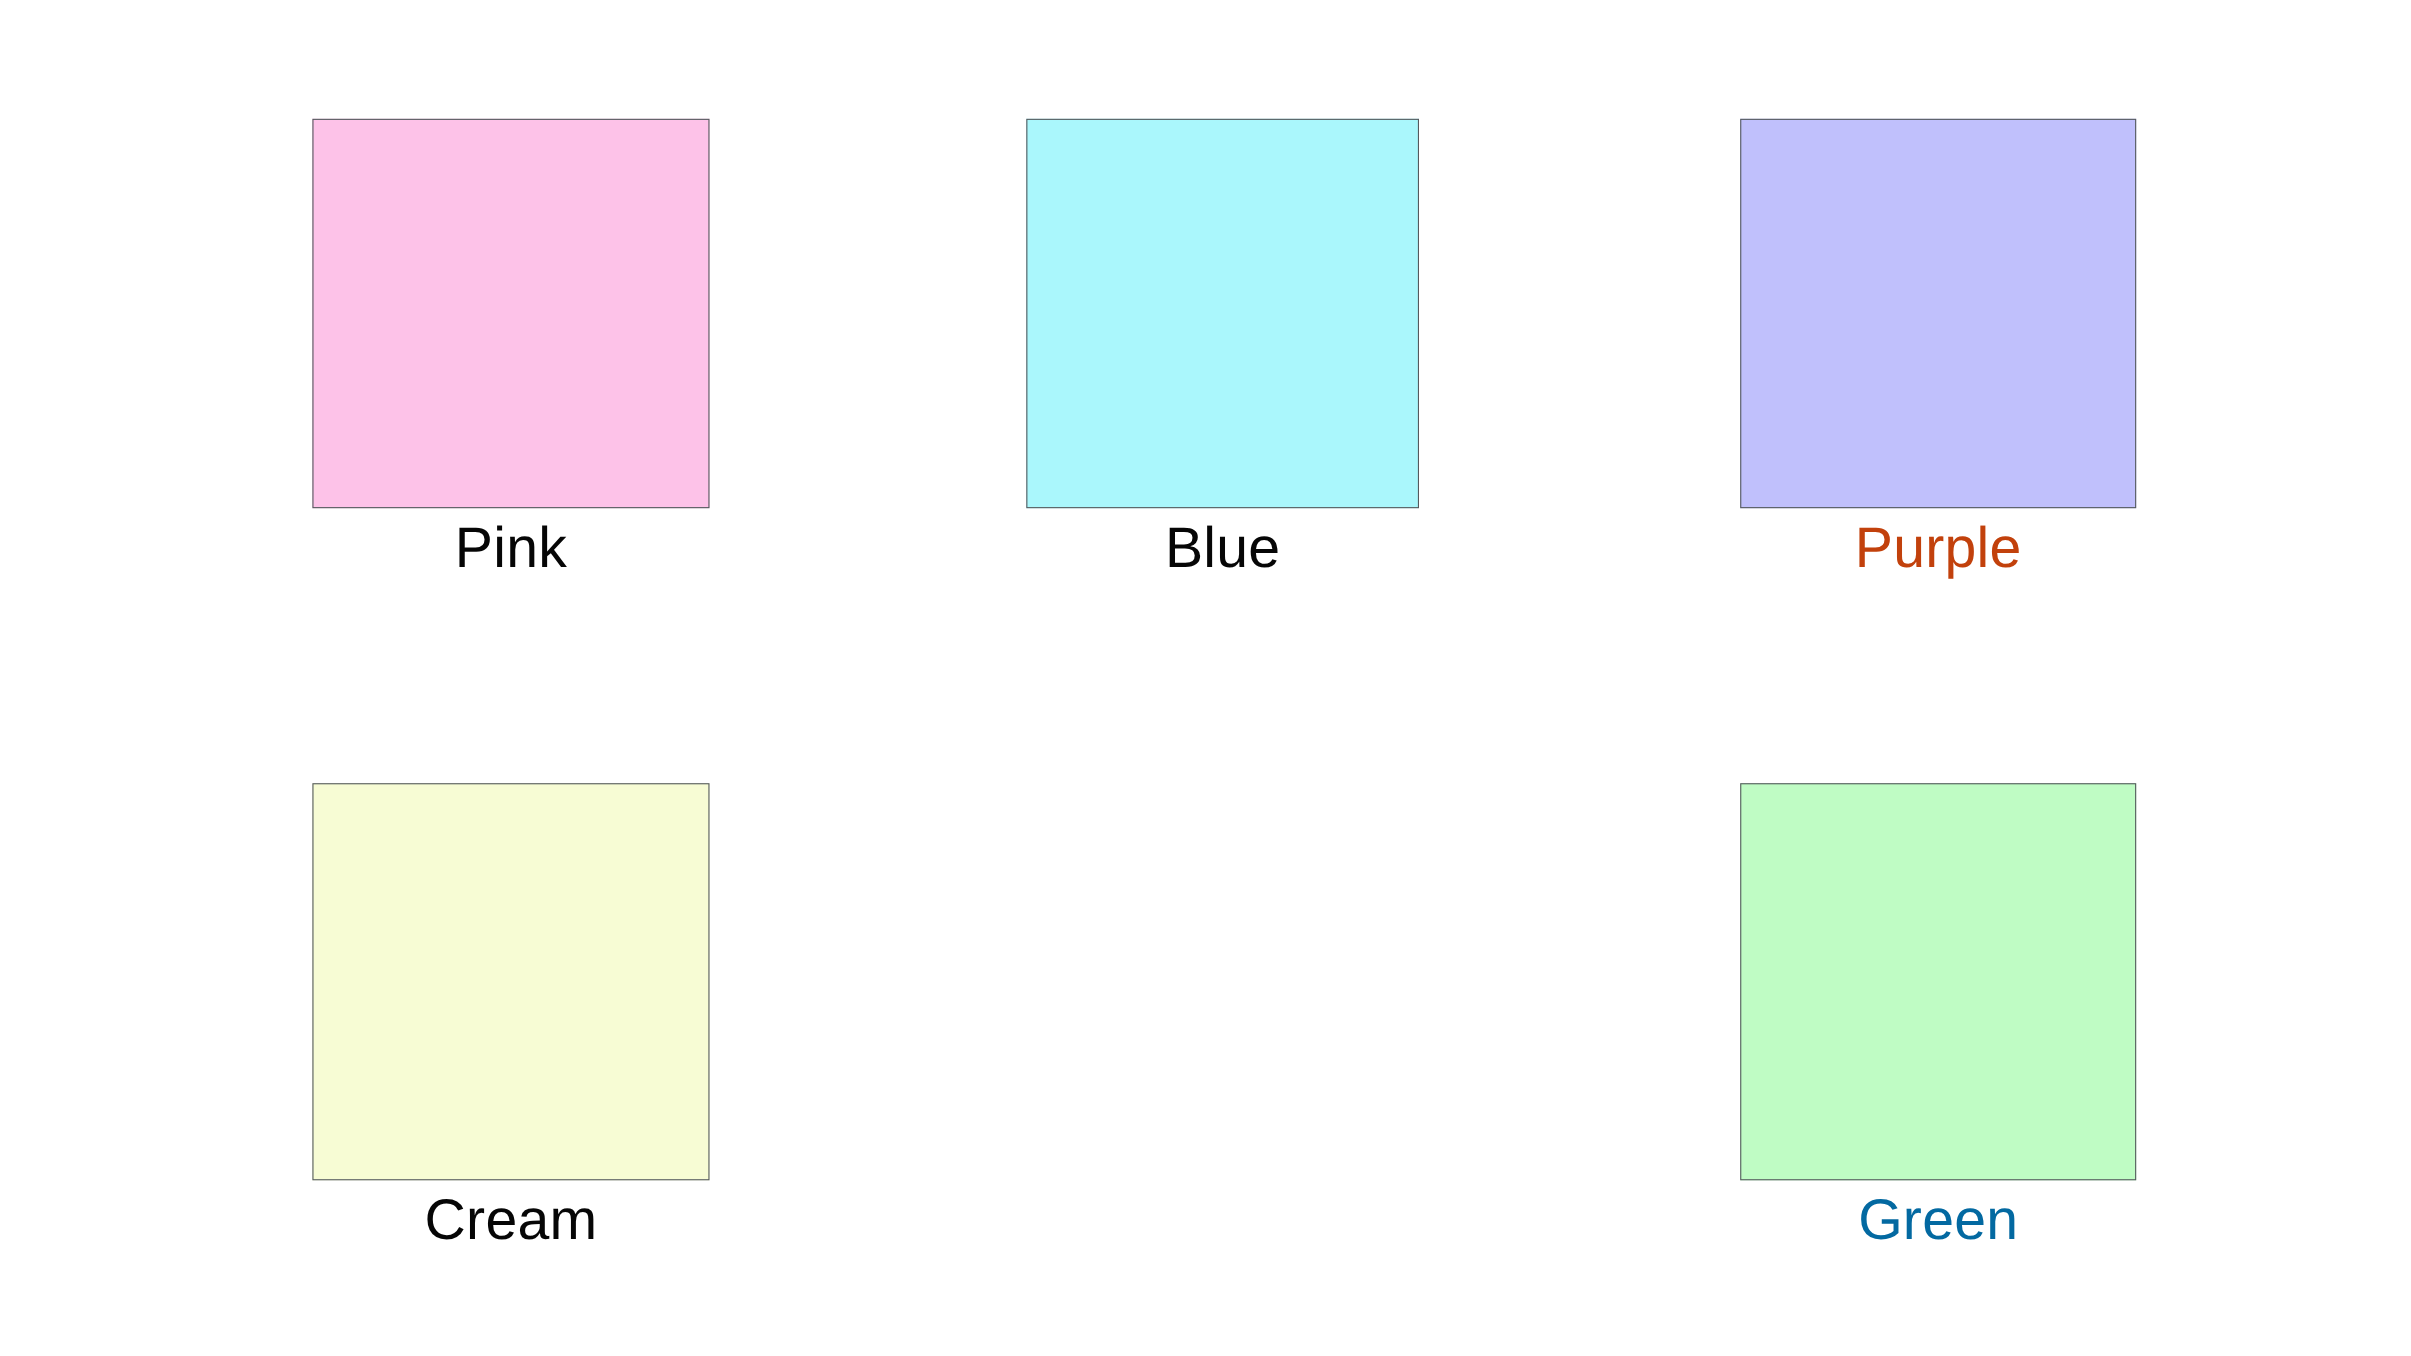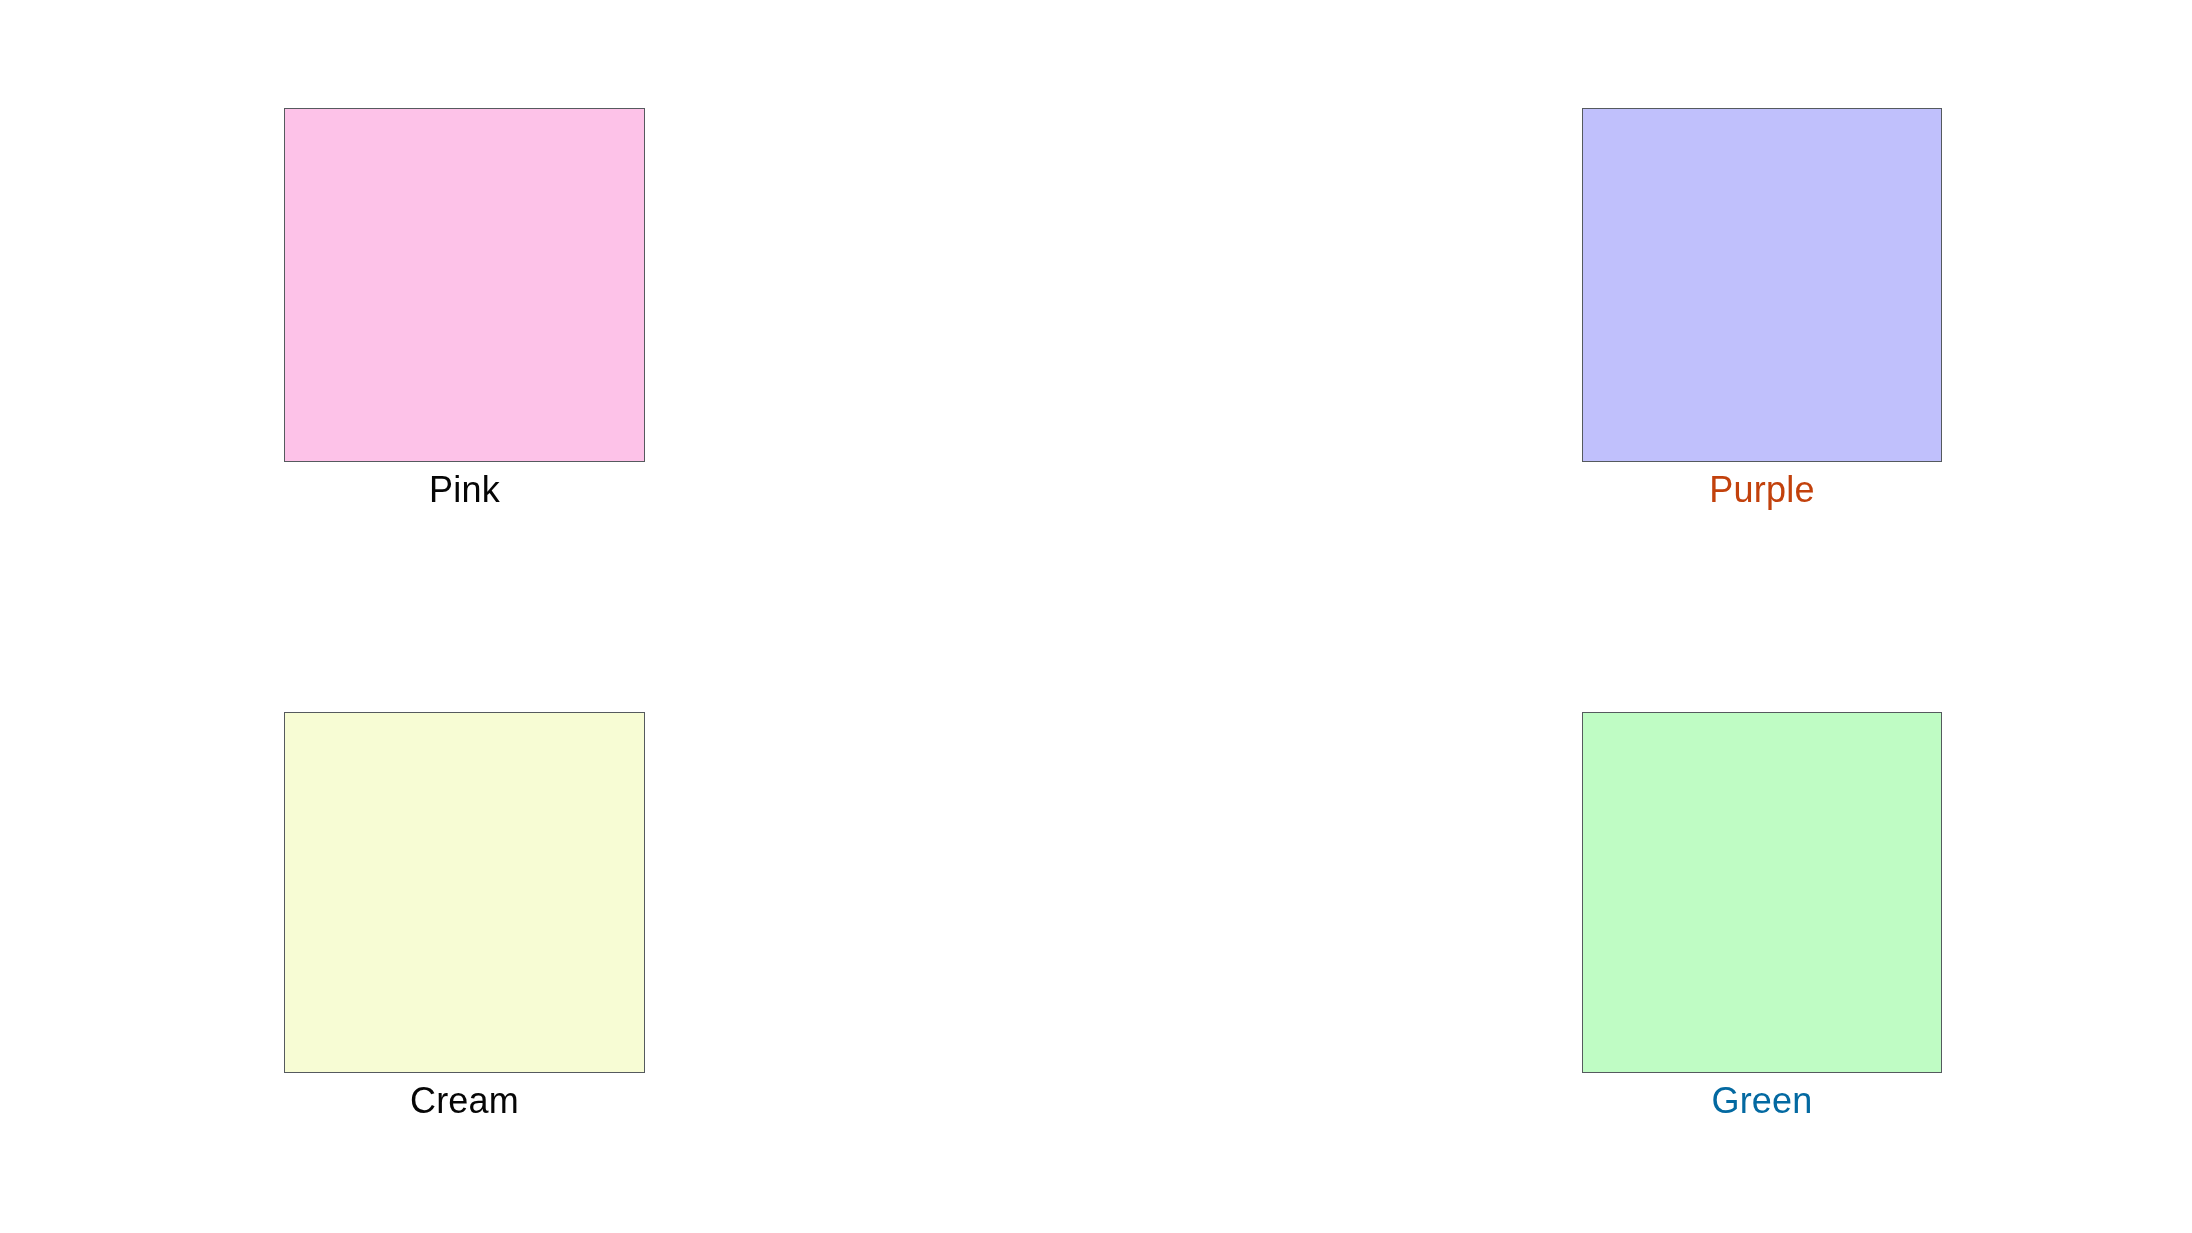--- a/index.html
+++ b/index.html
@@ -40,21 +40,21 @@
     display: block;
   }
 
   .swatch-caption {
     position: absolute;
     left: 50%;
     transform: translateX(-50%);
     top: 100%;
     margin-top: 10px;
     white-space: nowrap;
-    font-size: 36px;
+    font-size: 52px;
     line-height: 1.0;
     font-weight: 400;
     color: #060606;
     letter-spacing: 0.2px;
     font-family: "Liberation Sans", sans-serif;
   }
 
   
   .cell-r1c1 { grid-column: 2; grid-row: 2; }
   .cell-r1c2 { grid-column: 4; grid-row: 2; }
@@ -67,20 +67,24 @@
 </head>
 <body style="background: rgb(255, 255, 255);">
 
 <div id="swatch-grid">
 
   <div class="swatch-cell cell-r1c1">
     <div class="swatch-chip" style="background-color: rgb(253, 194, 232); border-color: rgb(85, 90, 94);"></div>
     <div class="swatch-caption" style="color: rgb(6, 6, 6);">Pink</div>
   </div>
 
+  <div class="swatch-cell cell-r1c2">
+    <div class="swatch-chip" style="background-color: rgb(170, 247, 252); border-color: rgb(85, 90, 94);"></div>
+    <div class="swatch-caption" style="color: rgb(6, 6, 6);">Blue</div>
+  </div>
 
   <div class="swatch-cell cell-r1c3">
     <div class="swatch-chip" style="background-color: rgb(192, 192, 252); border-color: rgb(85, 90, 94);"></div>
     <div class="swatch-caption" style="color: #c2410c;">Purple</div>
   </div>
 
   <div class="swatch-cell cell-r2c1">
     <div class="swatch-chip" style="background-color: rgb(247, 252, 212); border-color: rgb(85, 90, 94);"></div>
     <div class="swatch-caption" style="color: rgb(6, 6, 6);">Cream</div>
   </div>

